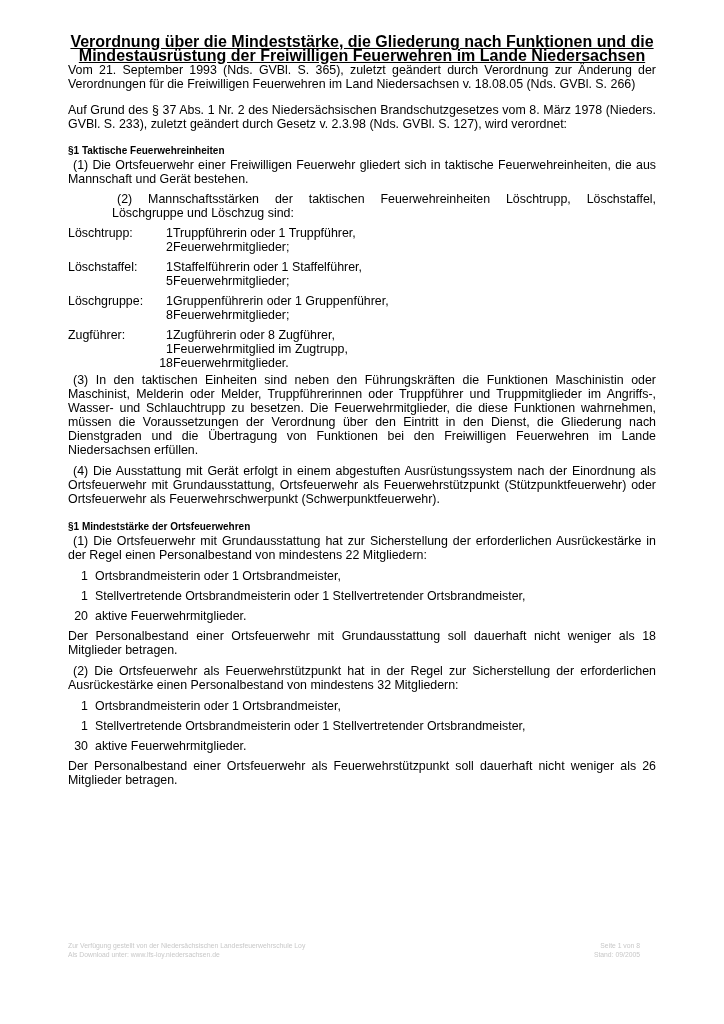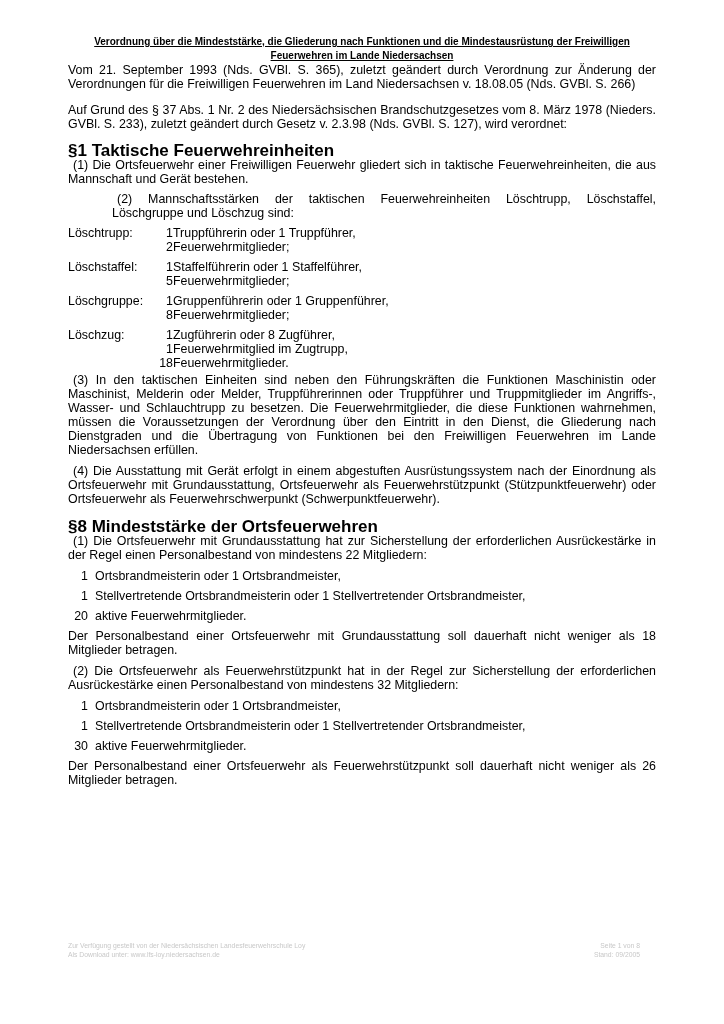--- a/index.html
+++ b/index.html
@@ -1,23 +1,23 @@
 <!DOCTYPE html>
 <html><head>
 <meta charset="utf-8">
 <style>
   html, body { margin: 0; padding: 0; background: #ffffff; }
   body { width: 724px; height: 1024px; position: relative; overflow: hidden;
          font-family: "Liberation Sans", sans-serif; color: #000; font-size: 12.4px; line-height: 14px; }
   .page { position: absolute; left: 68px; top: 35px; width: 588px; }
-  .title { text-align: center; font-weight: bold; text-decoration: underline; font-size: 10px; line-height: 14px; margin: 0; }
+  .title { text-align: center; font-weight: bold; text-decoration: underline; font-size: 16px; line-height: 14px; margin: 0; }
   p { margin: 0; text-align: justify; }
   .intro1 { margin-top: 0; }
   .intro2 { margin-top: 12px; }
-  h2 { font-size: 17px; font-weight: bold; margin: 0; line-height: 14px; }
+  h2 { font-size: 10px; font-weight: bold; margin: 0; line-height: 14px; }
   .h1 { margin-top: 13px; }
   .p-indent { text-indent: 5px; }
   .gap6 { margin-top: 6px; margin-left: 44px; }
   .gap7 { margin-top: 7px; }
   .units { margin-top: 6px; }
   .unit { display: flex; margin-bottom: 6px; }
   .unit-name { width: 88px; flex: none; }
   .unit-lines { flex: 1; }
   .uline { display: flex; }
   .num { width: 17px; text-align: right; flex: none; }
@@ -78,42 +78,42 @@
             <span class="num">1</span>
             <span class="utext">Gruppenführerin oder 1 Gruppenführer,</span>
           </div>
         <div class="uline">
             <span class="num">8</span>
             <span class="utext">Feuerwehrmitglieder;</span>
           </div>
       </div>
     </div>
     <div class="unit">
-      <div class="unit-name">Löschzug:</div>
+      <div class="unit-name">Zugführer:</div>
       <div class="unit-lines">
         <div class="uline">
             <span class="num">1</span>
             <span class="utext">Zugführerin oder 8 Zugführer,</span>
           </div>
         <div class="uline">
             <span class="num">1</span>
             <span class="utext">Feuerwehrmitglied im Zugtrupp,</span>
           </div>
         <div class="uline">
             <span class="num">18</span>
             <span class="utext">Feuerwehrmitglieder.</span>
           </div>
       </div>
     </div>
   </div>
 
   <p class="p-indent" style="margin-top:-3px">(3) In den taktischen Einheiten sind neben den Führungskräften die Funktionen Maschinistin oder Maschinist, Melderin oder Melder, Truppführerinnen oder Truppführer und Truppmitglieder im Angriffs-, Wasser- und Schlauchtrupp zu besetzen. Die Feuerwehrmitglieder, die diese Funktionen wahrnehmen, müssen die Voraussetzungen der Verordnung über den Eintritt in den Dienst, die Gliederung nach Dienstgraden und die Übertragung von Funktionen bei den Freiwilligen Feuerwehren im Lande Niedersachsen erfüllen.</p>
   <p class="p-indent gap7">(4) Die Ausstattung mit Gerät erfolgt in einem abgestuften Ausrüstungssystem nach der Einordnung als Ortsfeuerwehr mit Grundausstattung, Ortsfeuerwehr als Feuerwehrstützpunkt (Stützpunktfeuerwehr) oder Ortsfeuerwehr als Feuerwehrschwerpunkt (Schwerpunktfeuerwehr).</p>
 
-  <h2 class="h2">§8 Mindeststärke der Ortsfeuerwehren</h2>
+  <h2 class="h2">§1 Mindeststärke der Ortsfeuerwehren</h2>
   <p class="p-indent">(1) Die Ortsfeuerwehr mit Grundausstattung hat zur Sicherstellung der erforderlichen Ausrückestärke in der Regel einen Personalbestand von mindestens 22 Mitgliedern:</p>
 
   <div class="list">
     <div class="litem">
         <span class="lnum">1</span>
         <span class="ltext">Ortsbrandmeisterin oder 1 Ortsbrandmeister,</span>
       </div>
     <div class="litem">
         <span class="lnum">1</span>
         <span class="ltext">Stellvertretende Ortsbrandmeisterin oder 1 Stellvertretender Ortsbrandmeister,</span>

